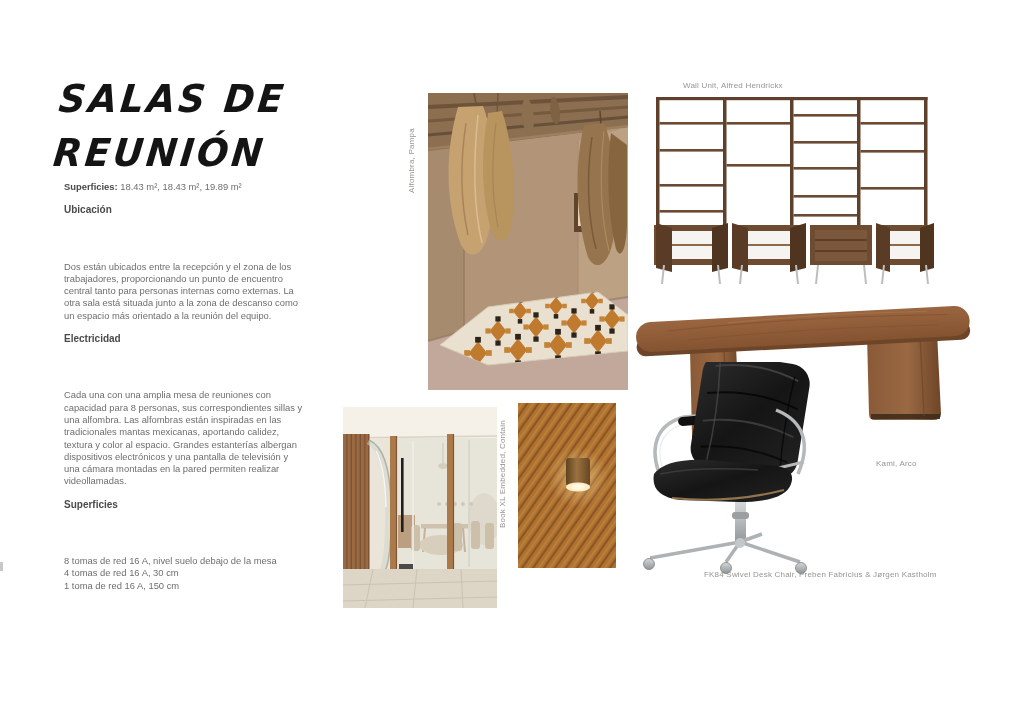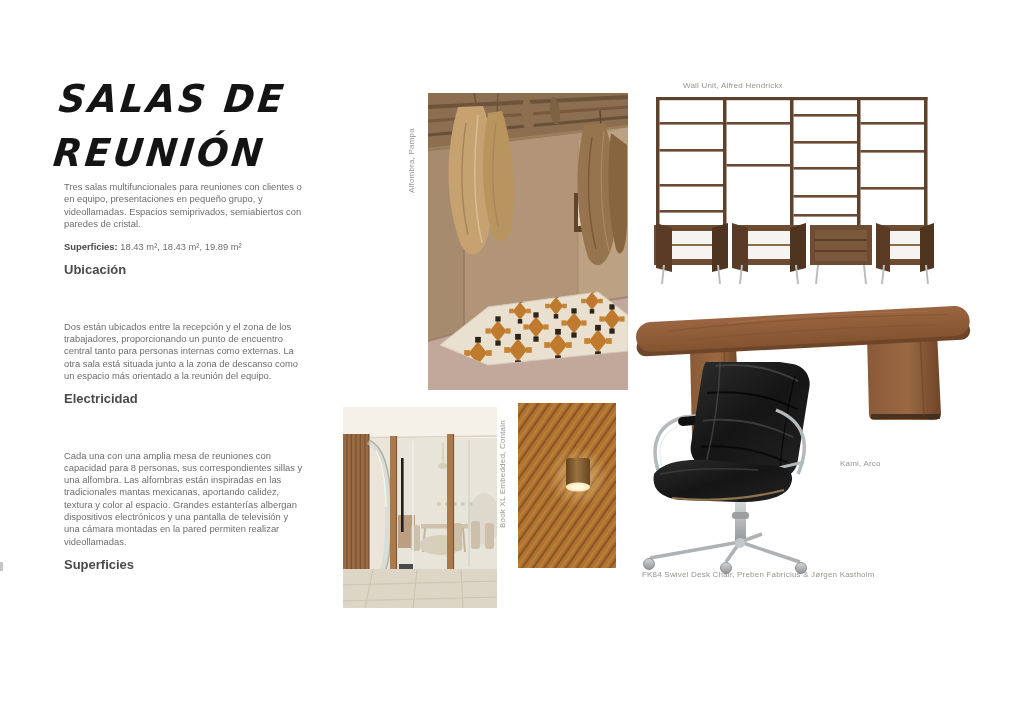--- a/index.html
+++ b/index.html
@@ -7,21 +7,21 @@
           font-family:"Liberation Sans",sans-serif;}
   
   .title{position:absolute;left:62px;top:72px;width:280px;color:#141414;
          font-family:"DejaVu Sans",sans-serif;font-weight:bold;font-style:italic;
          font-size:37px;line-height:52px;letter-spacing:3px;
          transform:skewX(-6deg) scaleY(1.04);transform-origin:left top;}
   .textcol{position:absolute;left:64px;top:181px;width:241px;color:#6e6e6e;
            font-size:9.4px;line-height:12.3px;}
   .textcol p{margin:0 0 11px 0;}
   .sec{margin-bottom:11px;}
-  .sec h4{margin:0;color:#4a4a4a;font-size:13px;line-height:12.3px;font-weight:bold;}
+  .sec h4{margin:0;color:#4a4a4a;font-size:10px;line-height:12.3px;font-weight:bold;}
   .sec .body{white-space:pre-line;margin-top:44px;}
   .supf b{color:#4a4a4a;}
   
   .cap{position:absolute;font-size:8px;color:#999590;letter-spacing:.2px;}
   .vcap{position:absolute;font-size:8px;color:#999590;letter-spacing:.2px;
         writing-mode:vertical-rl;transform:rotate(180deg);text-align:left;}
   
   .img{position:absolute;overflow:hidden;}
   .edge-tick{position:absolute;left:0;top:562px;width:3px;height:9px;background:#c7c7c7;}
 </style>
@@ -31,40 +31,42 @@
 <div id="canvas">
 
   <div class="edge-tick"></div>
 
   <div class="title">
     <div>SALAS DE</div>
     <div>REUNIÓN</div>
   </div>
 
   <div class="textcol">
-    <p>Tres salas multifuncionales para reuniones con clientes o en equipo, presentaciones en pequeño grupo, y videollamadas. Espacios semiprivados, semiabiertos con paredes de cristal.</p>
     <p class="supf"><b>Superficies:</b><span> 18.43 m², 18.43 m², 19.89 m²</span></p>
     <div class="sec">
       <h4>Ubicación</h4>
       <div class="body">Dos están ubicados entre la recepción y el zona de los trabajadores, proporcionando un punto de encuentro central tanto para personas internas como externas. La otra sala está situada junto a la zona de descanso como un espacio más orientado a la reunión del equipo.</div>
     </div>
     <div class="sec">
       <h4>Electricidad</h4>
       <div class="body">Cada una con una amplia mesa de reuniones con capacidad para 8 personas, sus correspondientes sillas y una alfombra. Las alfombras están inspiradas en las tradicionales mantas mexicanas, aportando calidez, textura y color al espacio.  Grandes estanterías albergan dispositivos electrónicos y una pantalla de televisión y una cámara montadas en la pared permiten realizar videollamadas.</div>
     </div>
     <div class="sec">
       <h4>Superficies</h4>
+      <div class="body">8 tomas de red 16 A, nivel suelo debajo de la mesa
+4 tomas de red 16 A, 30 cm
+1 toma de red 16 A, 150 cm</div>
     </div>
   </div>
 
   <div class="vcap" style="left:407px;top:93px;height:100px;">Alfombra, Pampa</div>
   <div class="vcap" style="left:498px;top:403px;height:125px;">Book XL Embedded, Contain</div>
   <div class="cap" style="left:683px;top:81px;">Wall Unit, Alfred Hendrickx</div>
-  <div class="cap" style="left:840px;top:459px;">Kami, Arco</div>
-  <div class="cap" style="left:642px;top:570px;">FK84 Swivel Desk Chair, Preben Fabricius &amp; Jørgen Kastholm</div>
+  <div class="cap" style="left:876px;top:459px;">Kami, Arco</div>
+  <div class="cap" style="left:704px;top:570px;">FK84 Swivel Desk Chair, Preben Fabricius &amp; Jørgen Kastholm</div>
 
   <div class="img" style="left:428px;top:93px;width:200px;height:297px;">
     <svg width="200" height="297" viewBox="0 0 200 297">
       <defs>
         <clipPath id="rugclip">
             <polygon points="60,214 170,199 200,222 200,258 60,272 12,252"></polygon>
           </clipPath>
         <g id="rugmotif">
           <path d="M0,-10 L8,0 L0,10 L-8,0 Z" fill="#bf7a2e"></path>
           <rect x="-2.5" y="-14" width="5" height="5" fill="#2e241a"></rect>

